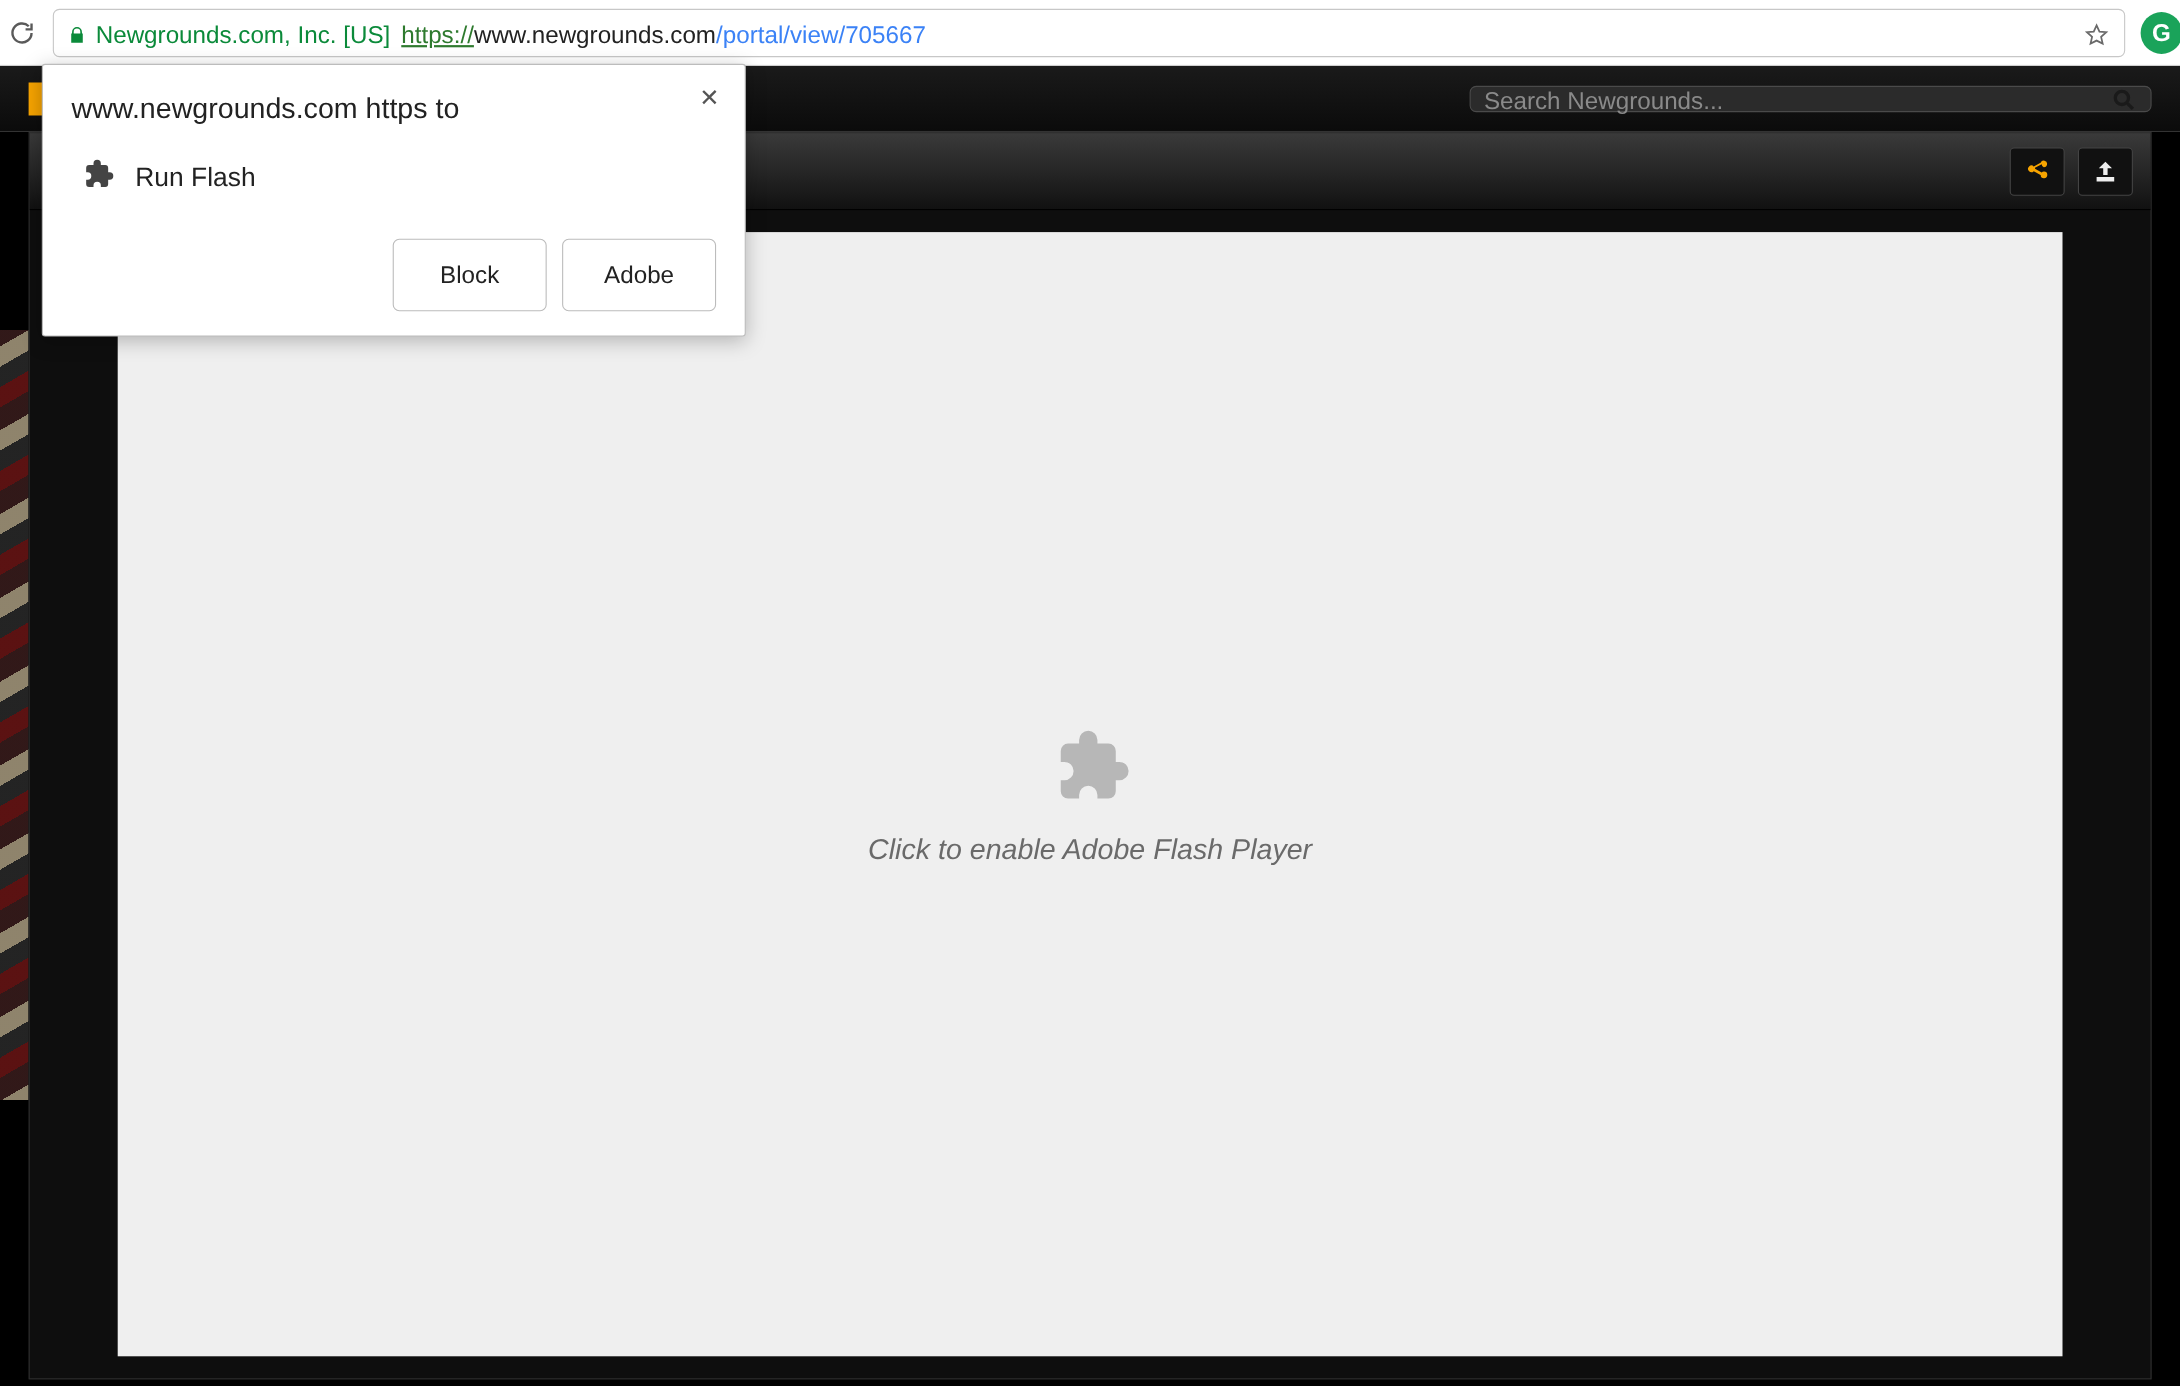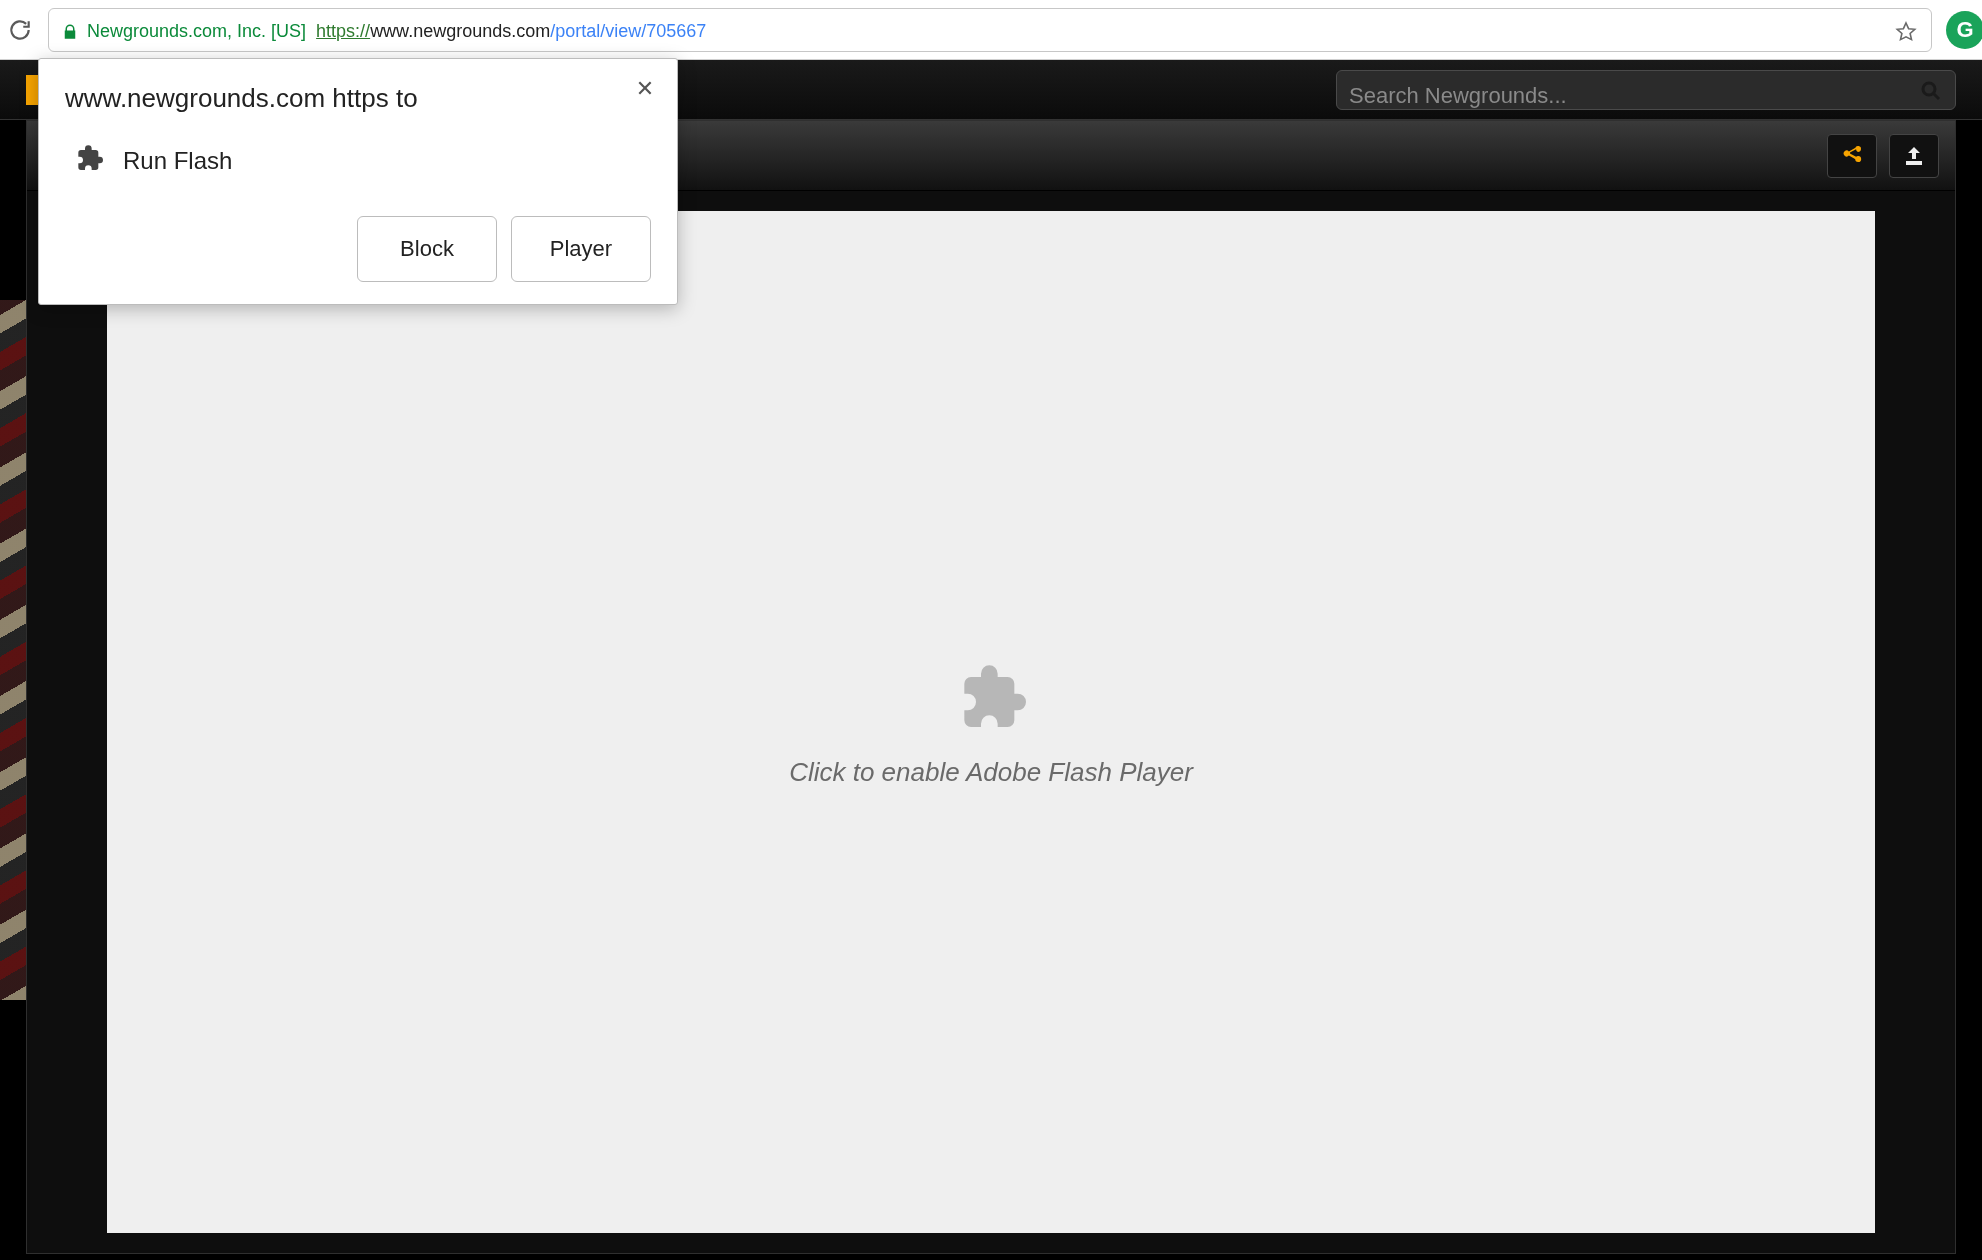--- a/index.html
+++ b/index.html
@@ -28,21 +28,21 @@
   }
   .reload-btn svg { width: 26px; height: 26px; }
   .address-bar {
     flex: 1;
     height: 44px;
     border: 1px solid #c7c7c7;
     border-radius: 6px;
     display: flex;
     align-items: center;
     padding: 4px 10px 0 12px;
-    font-size: 18px;
+    font-size: 22px;
     color: #555;
     background: #fff;
     margin: 0 8px;
     overflow: hidden;
   }
   .lock-icon { color: #0b8a3a; margin-right: 8px; display:flex; }
   .lock-icon svg { width: 18px; height: 18px; }
   .ev-label { color: #0b8a3a; font-weight: 400; margin-right: 10px; white-space: nowrap; }
   .url-prefix { color: #2e7a2e; text-decoration: underline; }
   .url-host { color: #222; }
@@ -81,26 +81,26 @@
     padding: 0 26px;
   }
   .logo-bit {
     width: 16px; height: 30px;
     background: #f7a400;
     margin-right: 12px;
   }
   .site-search {
     margin-left: auto;
     width: 620px;
-    height: 40px;
+    height: 24px;
     background: #2b2b2b;
     border: 1px solid #4a4a4a;
     border-radius: 6px;
     display: flex;
-    align-items: flex-end;
+    align-items: flex-start;
     padding: 0 12px;
     color: #8a8a8a;
     font-size: 22px;
   }
   .site-search input {
     flex: 1;
     background: transparent;
     border: none;
     outline: none;
     color: #ddd;
@@ -277,15 +277,15 @@
   <div class="perm-request">
     <span class="puzzle-sm">
       <svg viewBox="0 0 24 24">
           <path d="M20 11h-1V8a2 2 0 0 0-2-2h-3V5a2.5 2.5 0 1 0-5 0v1H6a2 2 0 0 0-2 2v3h1a2.5 2.5 0 1 1 0 5H4v3a2 2 0 0 0 2 2h3v-1a2.5 2.5 0 1 1 5 0v1h3a2 2 0 0 0 2-2v-3h1a2.5 2.5 0 1 0 0-5Z"></path>
         </svg>
     </span>
     <span>Run Flash</span>
   </div>
   <div class="perm-actions">
     <button class="perm-btn">Block</button>
-    <button class="perm-btn">Player</button>
+    <button class="perm-btn">Adobe</button>
   </div>
 </div>
 
 </body></html>

